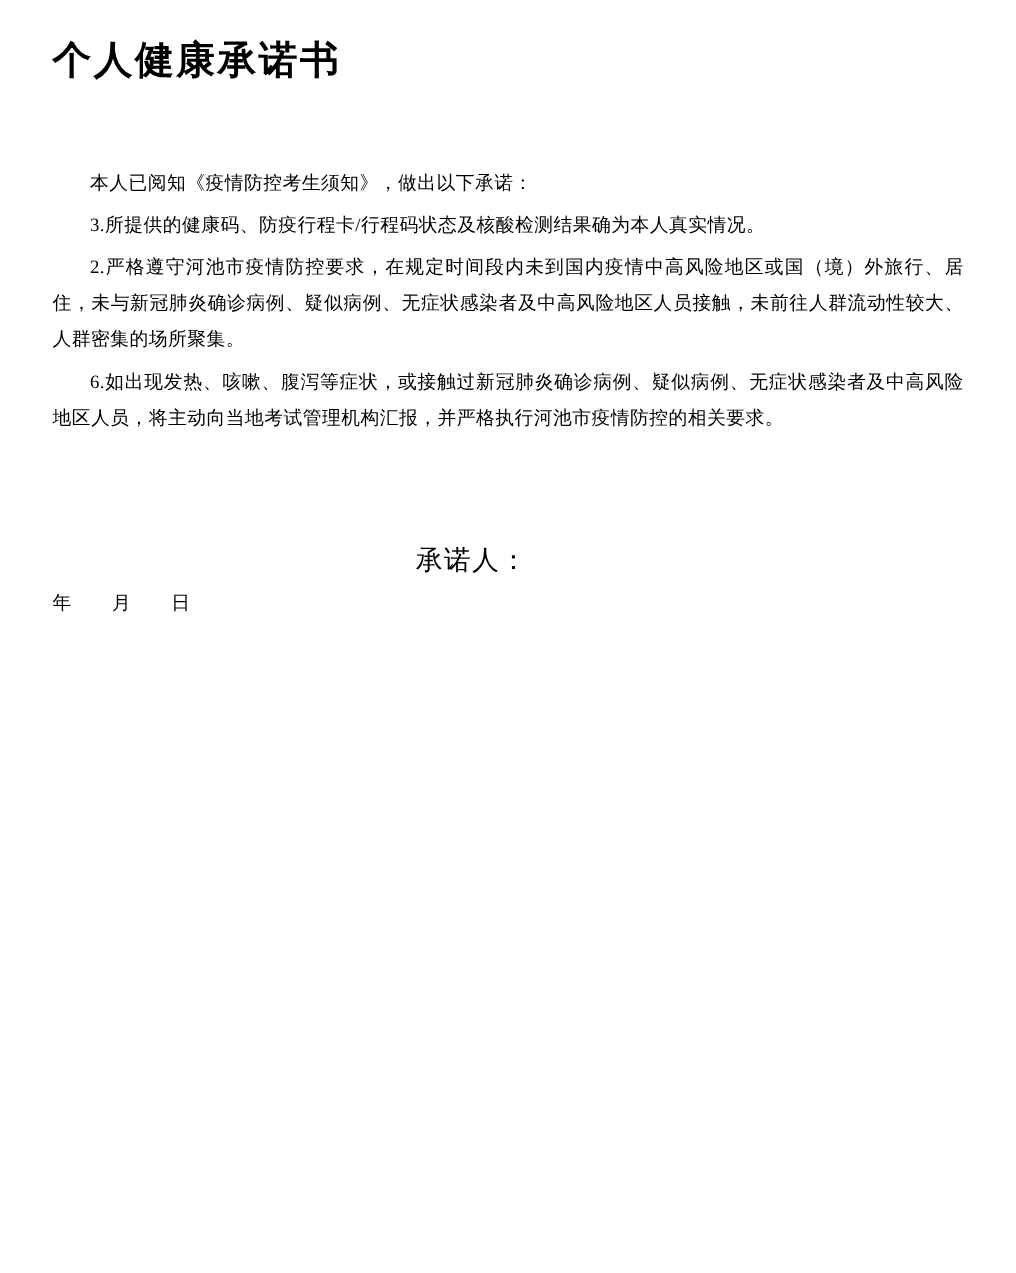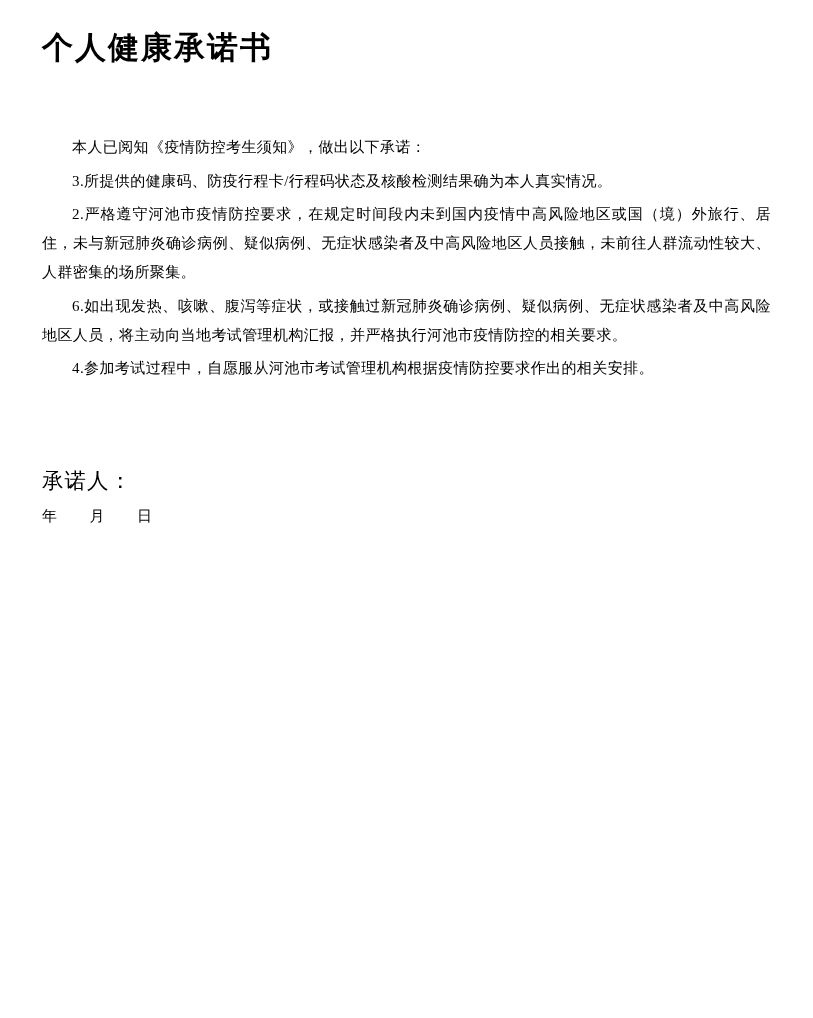--- a/index.html
+++ b/index.html
@@ -41,21 +41,21 @@
     text-indent: 2em;
     margin: 0 0 4px 0;
     letter-spacing: 0.4px;
   }
   .sign-block {
     margin-top: 78px;
   }
   .sign-line {
     font-size: 21.5px;
     line-height: 1.9;
-    text-align: left;
+    text-align: center;
     padding-right: 58px;
     letter-spacing: 1px;
   }
   .date-line {
     font-size: 15px;
     line-height: 1.9;
     text-align: left;
     padding-right: 148px;
     letter-spacing: 1px;
   }
@@ -69,21 +69,20 @@
 
 <div class="page">
 
   <h1 class="doc-title">个人健康承诺书</h1>
 
   <div class="body-block">
     <p class="para">本人已阅知《疫情防控考生须知》，做出以下承诺：</p>
     <p class="para">3.所提供的健康码、防疫行程卡/行程码状态及核酸检测结果确为本人真实情况。</p>
     <p class="para">2.严格遵守河池市疫情防控要求，在规定时间段内未到国内疫情中高风险地区或国（境）外旅行、居住，未与新冠肺炎确诊病例、疑似病例、无症状感染者及中高风险地区人员接触，未前往人群流动性较大、人群密集的场所聚集。</p>
     <p class="para">6.如出现发热、咳嗽、腹泻等症状，或接触过新冠肺炎确诊病例、疑似病例、无症状感染者及中高风险地区人员，将主动向当地考试管理机构汇报，并严格执行河池市疫情防控的相关要求。</p>
-    <p class="para">4.参加考试过程中，自愿服从河池市考试管理机构根据疫情防控要求作出的相关安排。</p>
   </div>
 
   <div class="sign-block">
     <div class="sign-line">承诺人：</div>
     <div class="date-line">
       <span>年</span>
       <span class="gap"></span>
       <span>月</span>
       <span class="gap"></span>
       <span>日</span>

